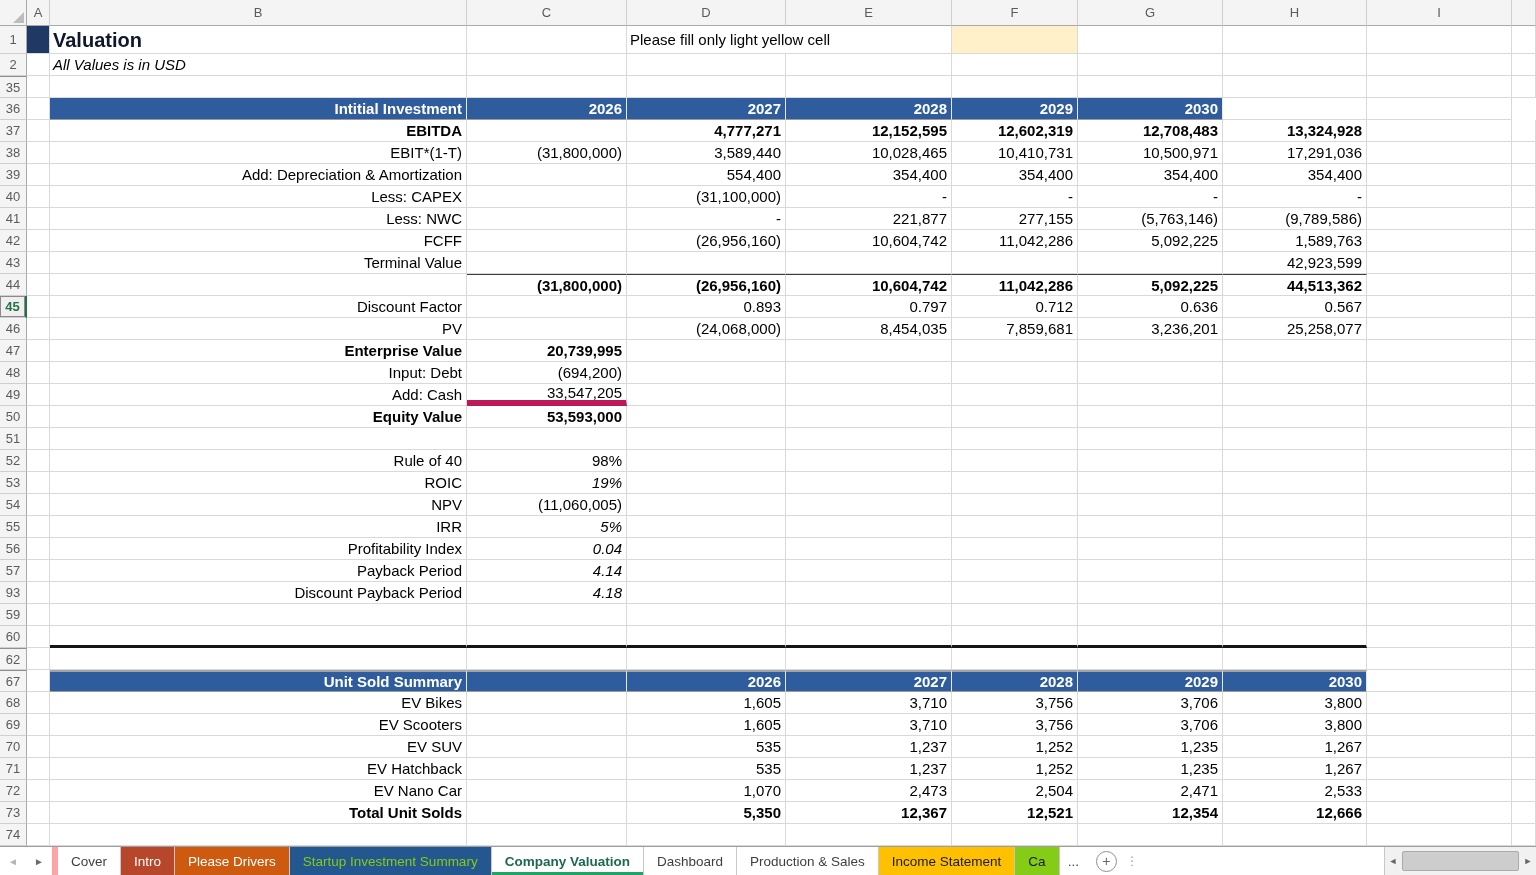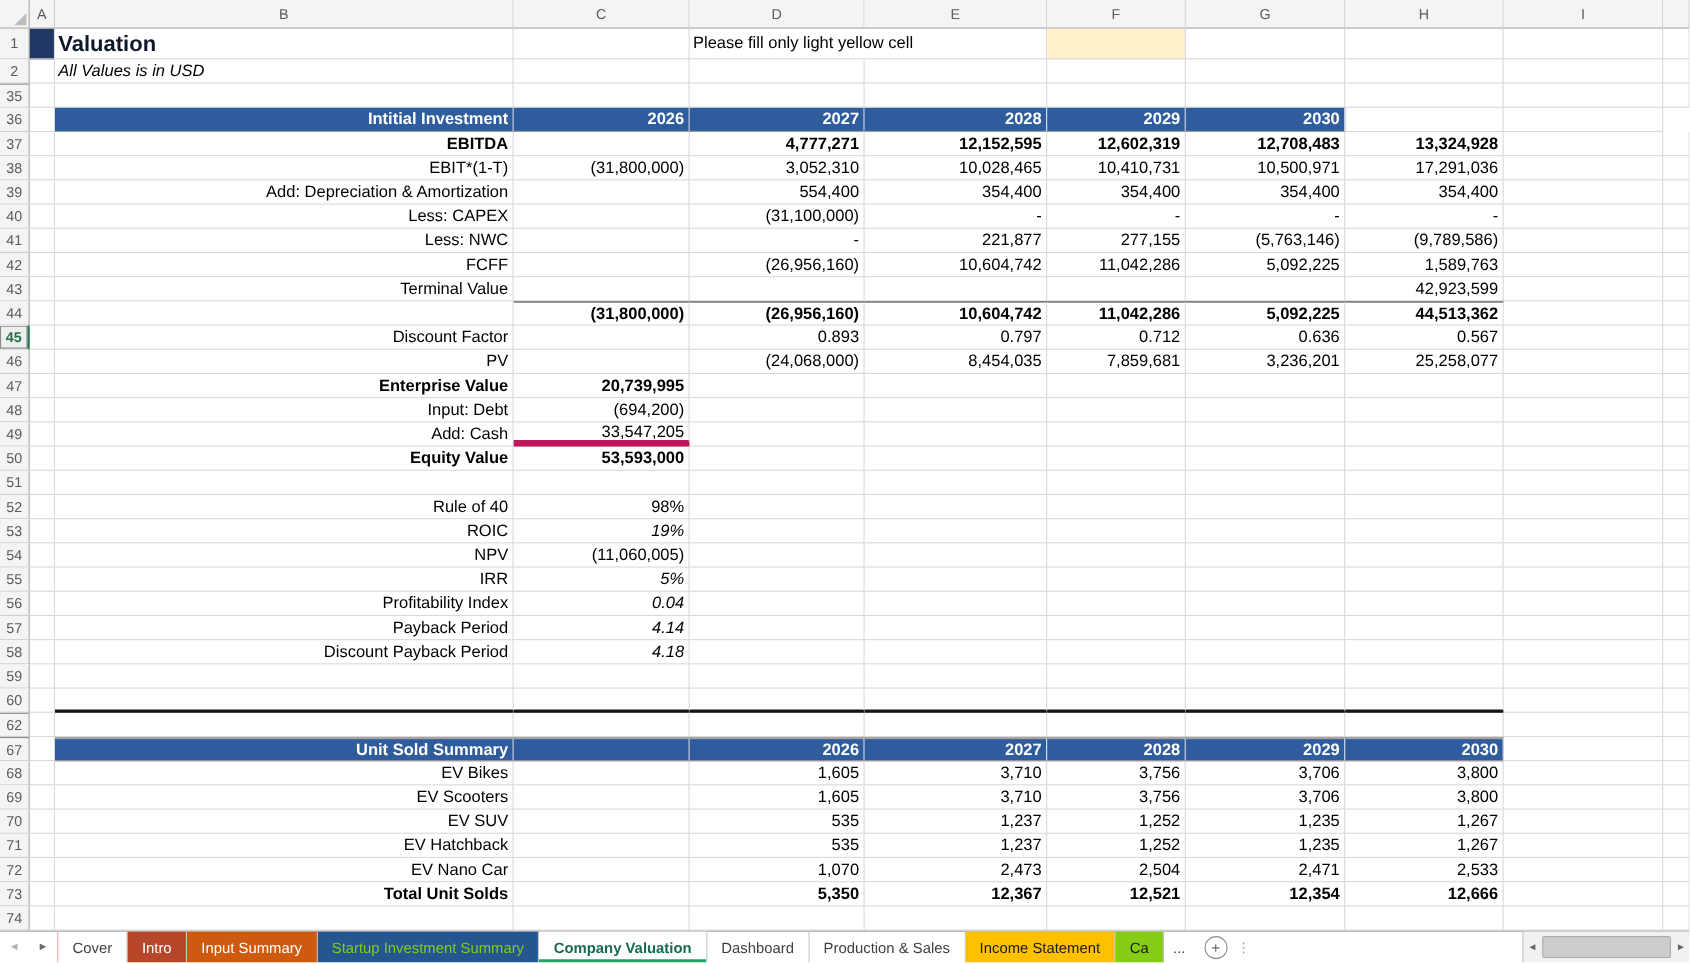--- a/index.html
+++ b/index.html
@@ -50,21 +50,21 @@
   .ttop{border-top:2px solid #a3a3a3;padding-left:16px;}
 
   
   #tabbar{flex:0 0 29px;display:flex;align-items:stretch;background:#FFFFFF;
       border-top:1px solid #9E9E9E;font-size:13.5px;color:#3F3F3F;}
   .navbtn{width:26px;display:flex;align-items:center;justify-content:center;
       color:#6C6C6C;font-size:10px;}
   .navbtn.dim{color:#B5B5B5;}
   #tabs{display:flex;align-items:stretch;}
   .tab{display:flex;align-items:center;padding:0 13px;border-right:1px solid #C8C8C8;white-space:nowrap;}
-  .tab.first{border-left:1px solid #fca5a5;}
+  .tab.first{border-left:6px solid #fca5a5;}
   .tab.active{background:#fff;color:#1A6A4F;font-weight:700;box-shadow:inset 0 -3px 0 #21A366;}
   .more{display:flex;align-items:center;padding:0 8px;color:#444;}
   .addbtn{width:21px;height:21px;border-radius:50%;border:1px solid #8F8F8F;color:#666;
       display:flex;align-items:center;justify-content:center;font-size:14px;line-height:1;
       align-self:center;margin:0 9px;}
   .splitter{width:12px;display:flex;align-items:center;justify-content:center;color:#9A9A9A;font-size:12px;}
   .hscroll{margin-left:auto;display:flex;align-items:stretch;width:152px;
       border-left:1px solid #C8C8C8;background:#F1F1F1;}
   .harrow{width:16px;display:flex;align-items:center;justify-content:center;color:#666;font-size:9px;}
   .hthumb{flex:1;background:#CDCDCD;border:1px solid #ABABAB;margin:4px 1px;border-radius:2px;}
@@ -148,21 +148,21 @@
         <div class="cell num b">12,708,483</div>
         <div class="cell num b">13,324,928</div>
         <div class="cell"></div>
         <div class="cell"></div>
       </div>
       <div class="row">
         <div class="cell rn">38</div>
         <div class="cell"></div>
         <div class="cell lblr">EBIT*(1-T)</div>
         <div class="cell num">(31,800,000)</div>
-        <div class="cell num">3,052,310</div>
+        <div class="cell num">3,589,440</div>
         <div class="cell num">10,028,465</div>
         <div class="cell num">10,410,731</div>
         <div class="cell num">10,500,971</div>
         <div class="cell num">17,291,036</div>
         <div class="cell"></div>
         <div class="cell"></div>
       </div>
       <div class="row">
         <div class="cell rn">39</div>
         <div class="cell"></div>
@@ -404,21 +404,21 @@
         <div class="cell num i">4.14</div>
         <div class="cell num"></div>
         <div class="cell num"></div>
         <div class="cell num"></div>
         <div class="cell num"></div>
         <div class="cell num"></div>
         <div class="cell"></div>
         <div class="cell"></div>
       </div>
       <div class="row">
-        <div class="cell rn">58</div>
+        <div class="cell rn">93</div>
         <div class="cell"></div>
         <div class="cell lblr">Discount Payback Period</div>
         <div class="cell num i">4.18</div>
         <div class="cell num"></div>
         <div class="cell num"></div>
         <div class="cell num"></div>
         <div class="cell num"></div>
         <div class="cell num"></div>
         <div class="cell"></div>
         <div class="cell"></div>
@@ -566,21 +566,21 @@
         <div class="cell"></div>
         <div class="cell"></div>
       </div>
     </div>
   <div id="tabbar">
     <div class="navbtn dim">◄</div>
     <div class="navbtn">►</div>
     <div id="tabs">
         <div class="tab first">Cover</div>
         <div class="tab" style="background: rgb(183, 71, 42); color: rgb(255, 255, 255);">Intro</div>
-        <div class="tab" style="background: rgb(206, 90, 15); color: rgb(255, 255, 255);">Input Summary</div>
+        <div class="tab" style="background: rgb(206, 90, 15); color: rgb(255, 255, 255);">Please Drivers</div>
         <div class="tab" style="background: rgb(36, 86, 143); color: #84cc16;">Startup Investment Summary</div>
         <div class="tab active">Company Valuation</div>
         <div class="tab">Dashboard</div>
         <div class="tab">Production &amp; Sales</div>
         <div class="tab" style="background: rgb(255, 192, 0); color: rgb(26, 26, 26);">Income Statement</div>
         <div class="tab" style="background: #84cc16; color: rgb(26, 26, 26);">Ca</div>
       </div>
     <div class="more">...</div>
     <div class="addbtn">+</div>
     <div class="splitter">⋮</div>

